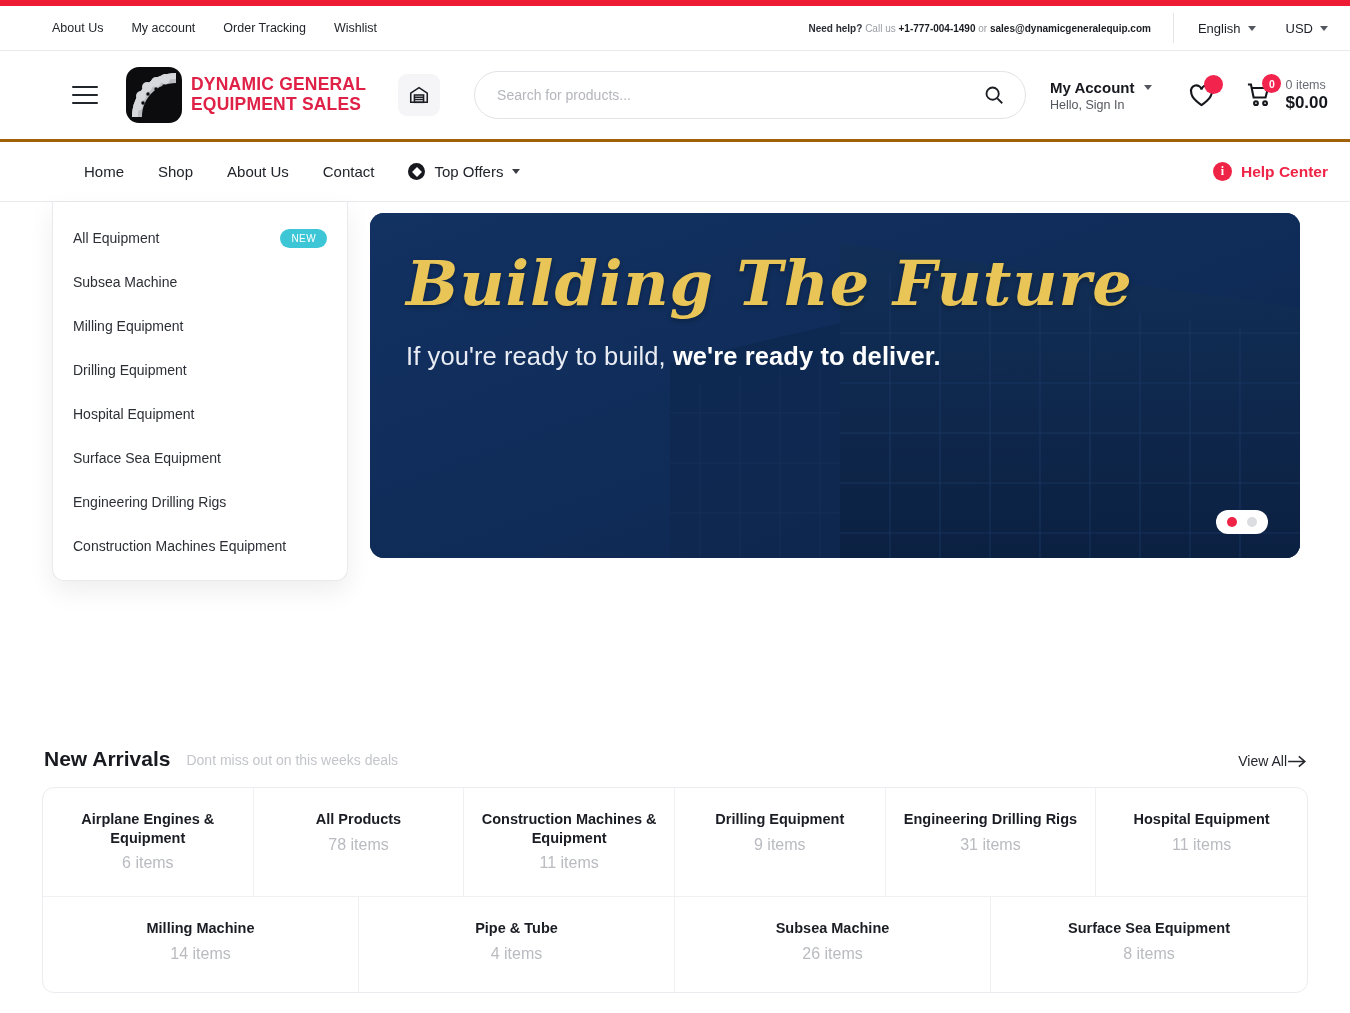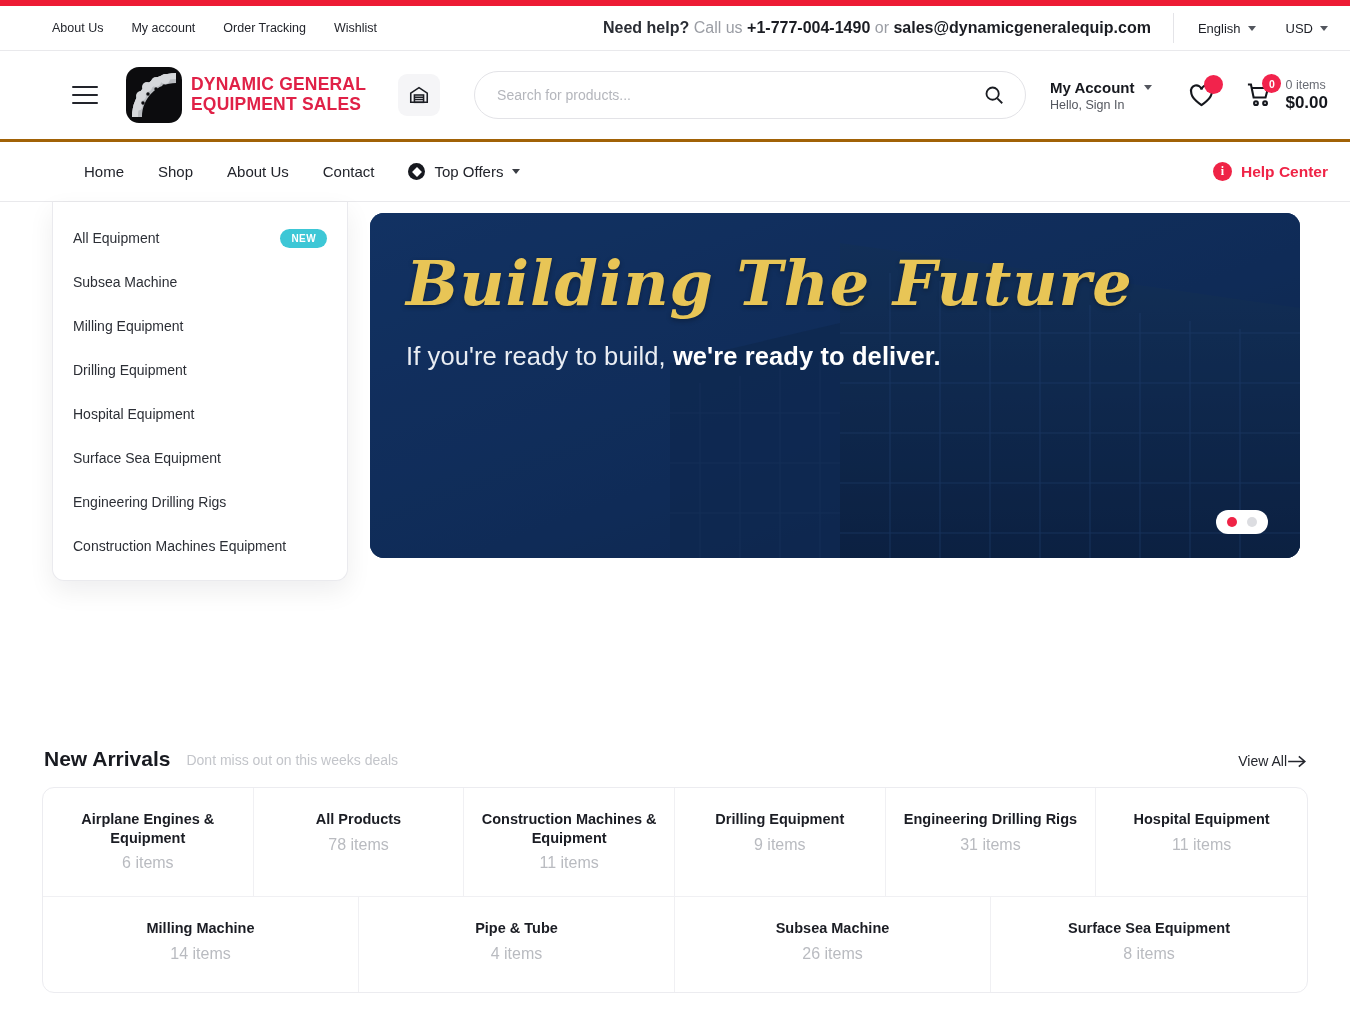--- a/index.html
+++ b/index.html
@@ -19,21 +19,21 @@
     height: 45px; width: 100%;
     display: flex; align-items: center;
     border-bottom: 1px solid #e9e9ec;
     background: #fff;
     padding: 0 22px 0 52px;
     font-size: 12.5px;
   }
   .topbar-left { display: flex; gap: 28px; }
   .topbar-left a { color: #24262d; text-decoration: none; font-size: 12.5px; }
   .topbar-right { margin-left: auto; display: flex; align-items: center; }
-  .help-text { color: #6e7179; font-size: 16px; white-space: nowrap; }
+  .help-text { color: #6e7179; font-size: 10px; white-space: nowrap; }
   .help-text .lead { color: #2a2d34; font-weight: 700; }
   .help-text b { color: #1b1d23; font-weight: 700; }
   .help-text .or { color: #9a9da4; }
   .locale-group {
     display: flex; align-items: center; gap: 30px;
     margin-left: 22px; padding-left: 24px;
     border-left: 1px solid #e4e4e8;
     height: 30px;
   }
   .locale { display: flex; align-items: center; gap: 7px; font-size: 13px; color: #1d1f26; cursor: pointer; }
@@ -159,21 +159,21 @@
     box-shadow: 0 10px 26px rgba(20,20,30,.07);
     padding: 14px 0 12px;
     z-index: 5;
   }
   .cat-item {
     height: 44px; display: flex; align-items: center;
     padding: 0 20px; font-size: 14px; color: #2c2f36; cursor: pointer;
   }
   .new-badge {
     margin-left: auto; background: #3dc7d6; color: #fff;
-    font-size: 10px; font-weight: 700; letter-spacing: .4px;
+    font-size: 10px; font-weight: 400; letter-spacing: .4px;
     padding: 4px 11px; border-radius: 11px;
   }
 
   
   .hero {
     position: absolute; left: 370px; top: 11px;
     width: 930px; height: 345px;
     border-radius: 14px; overflow: hidden;
     background: #13315f;
   }

